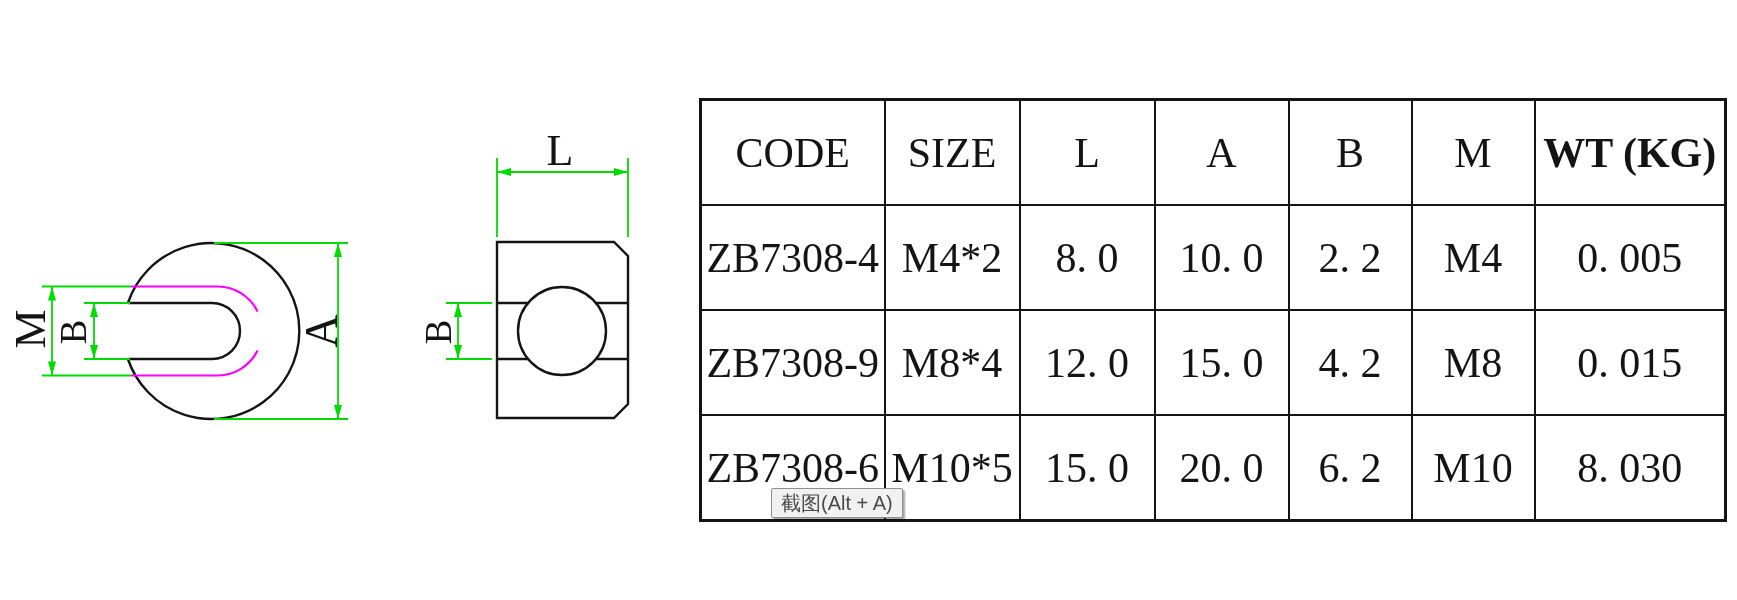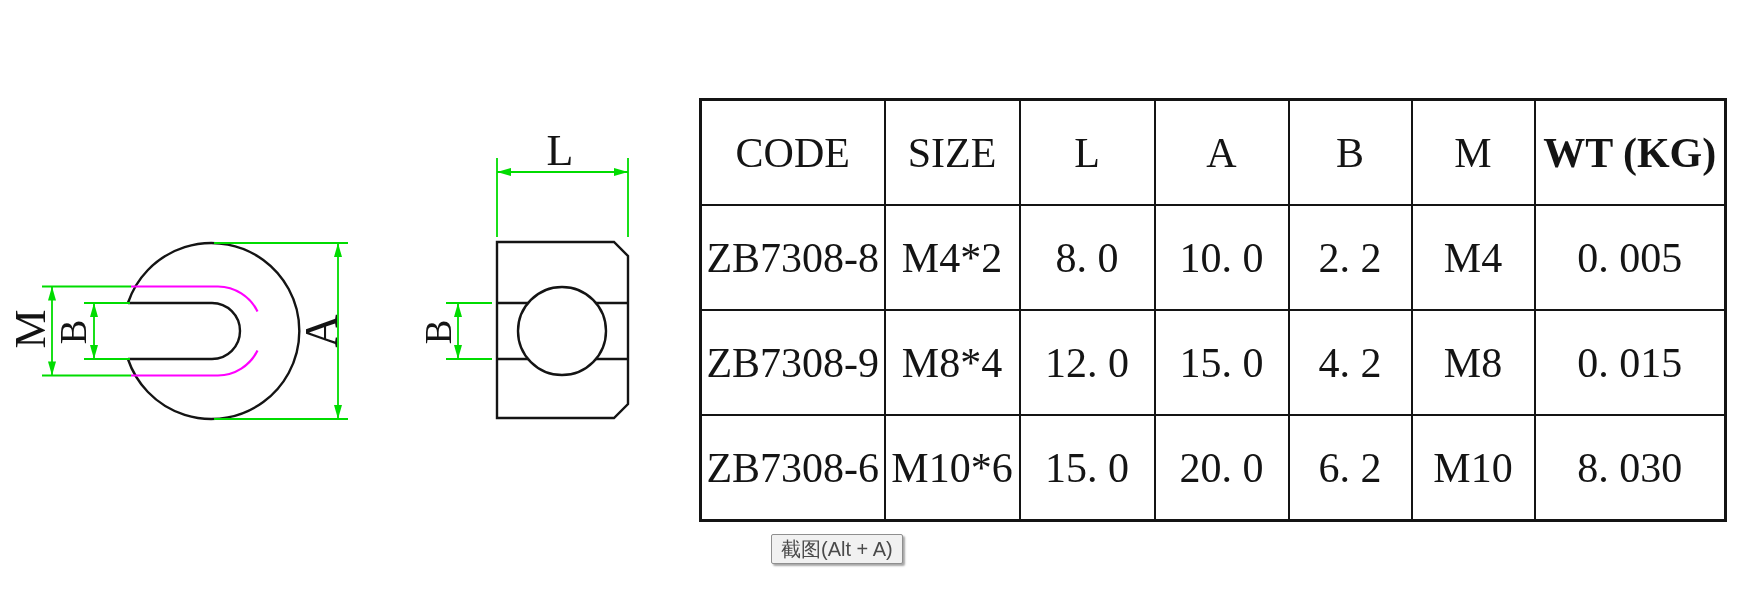--- a/index.html
+++ b/index.html
@@ -31,21 +31,21 @@
   #spec-table tr.hdr{height:71px;}
   td.h-word{font-size:52px;}
   td.h-letter{font-size:62px;}
   td.h-wt{font-size:42px;font-weight:bold;}
 
   
   #shot-tooltip{position:absolute;left:771px;top:488px;z-index:5;
     background:var(--tooltip_bg);border:1px solid var(--tooltip_border);
     border-radius:2px;box-shadow:2px 2px 2px rgba(0,0,0,0.35);
     color:var(--tooltip_text);font-family:"Liberation Sans","DejaVu Sans",sans-serif;
-    font-size:20px;line-height:26px;padding:1px 9px;white-space:nowrap;margin-top:46px;}
+    font-size:20px;line-height:26px;padding:1px 9px;white-space:nowrap;}
 </style>
 </head>
 <body>
 
 <svg id="drawing" viewBox="0 0 680 600">
 
   <g>
 
     <path class="blk" d="M 127.9 303 A 88 88 0 1 1 127.9 359"></path>
 
@@ -125,40 +125,40 @@
       <tr class="hdr">
     <td class="h-word">CODE</td>
     <td class="h-word">SIZE</td>
     <td class="h-letter">L</td>
     <td class="h-letter">A</td>
     <td class="h-letter">B</td>
     <td class="h-letter">M</td>
     <td class="h-wt">WT (KG)</td>
   </tr>
   <tr>
-    <td>ZB7308-8</td>
+    <td>ZB7308-4</td>
     <td>M4*2</td>
     <td>8. 0</td>
     <td>10. 0</td>
     <td>2. 2</td>
     <td>M4</td>
     <td>0. 005</td>
   </tr>
   <tr>
     <td>ZB7308-9</td>
     <td>M8*4</td>
     <td>12. 0</td>
     <td>15. 0</td>
     <td>4. 2</td>
     <td>M8</td>
     <td>0. 015</td>
   </tr>
   <tr>
     <td>ZB7308-6</td>
-    <td>M10*6</td>
+    <td>M10*5</td>
     <td>15. 0</td>
     <td>20. 0</td>
     <td>6. 2</td>
     <td>M10</td>
     <td>8. 030</td>
   </tr>
 </tbody>
   </table>
 
 <div id="shot-tooltip">截图(Alt + A)</div>

